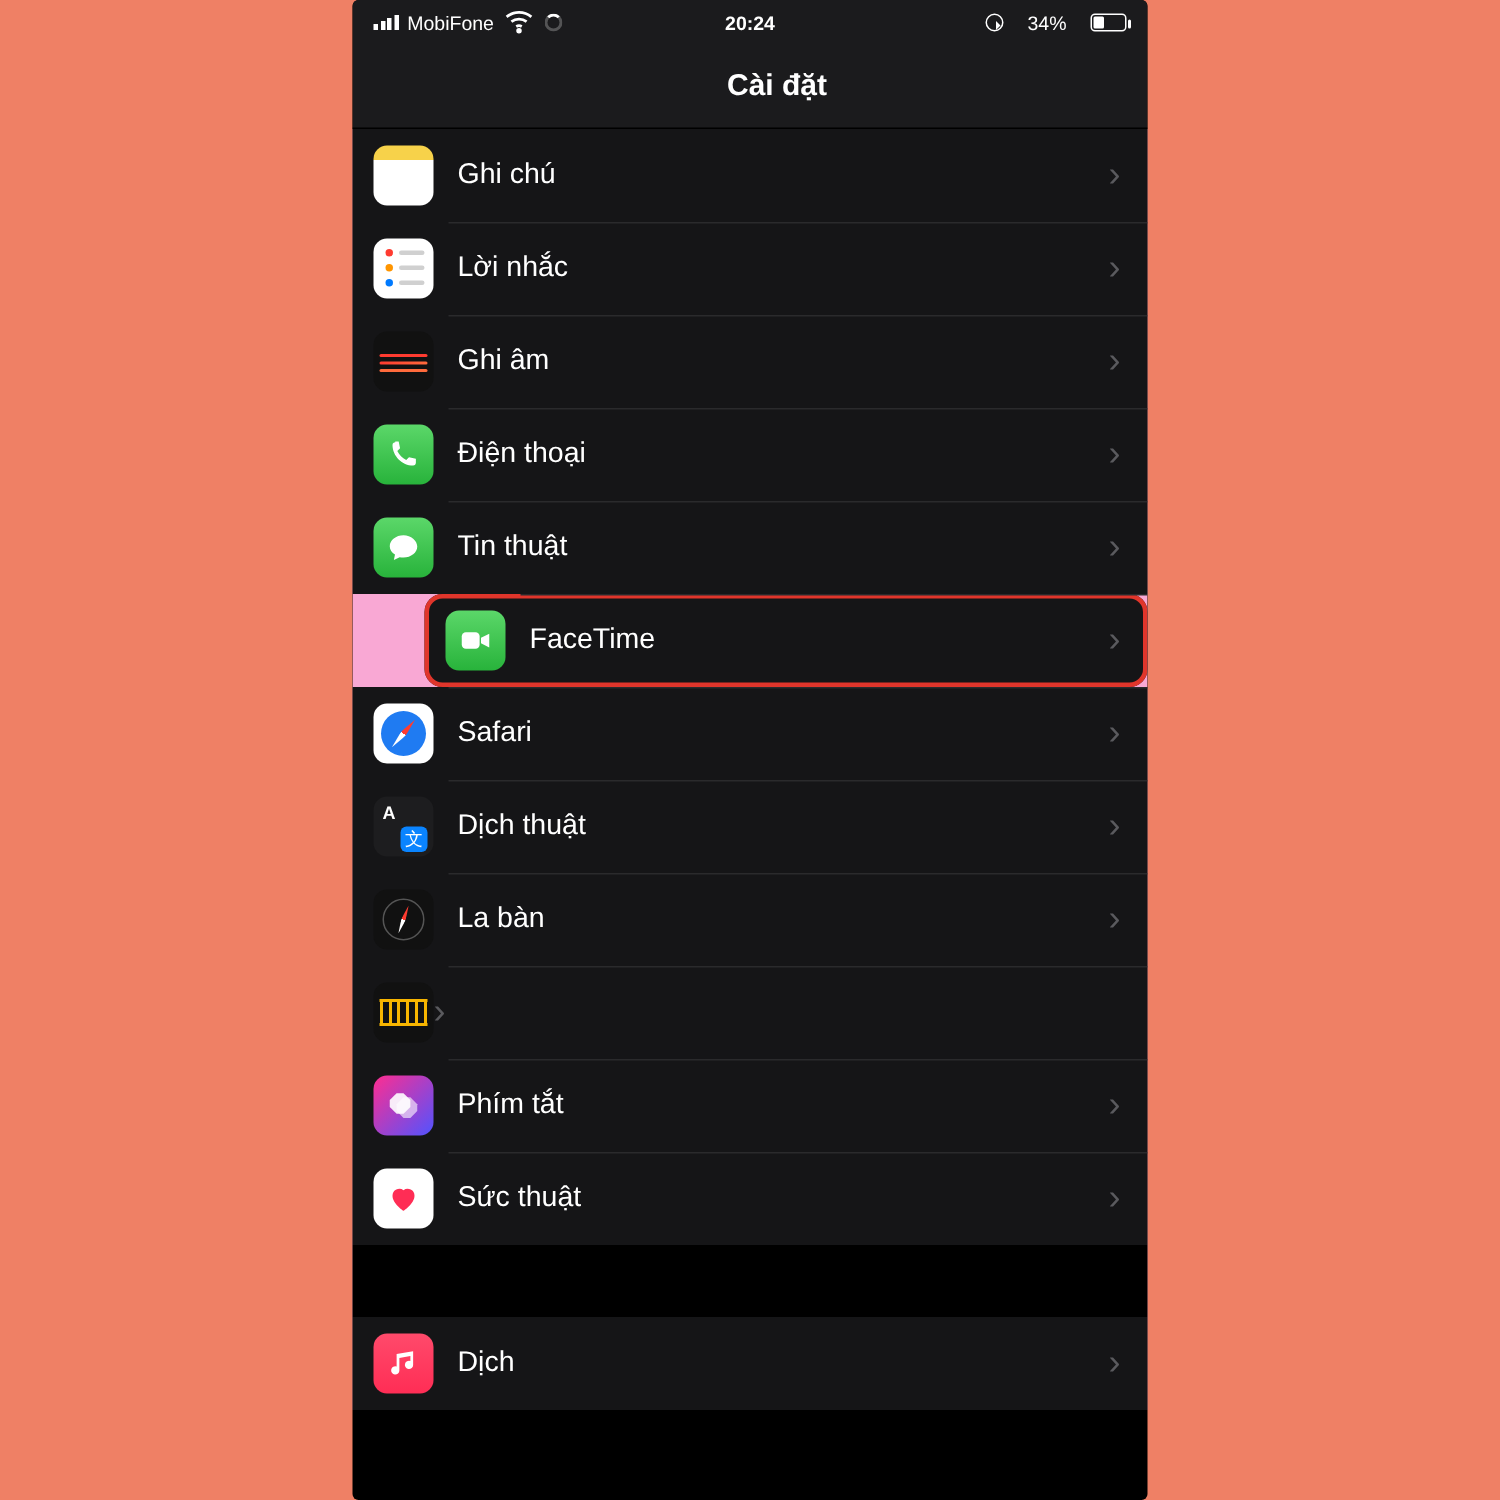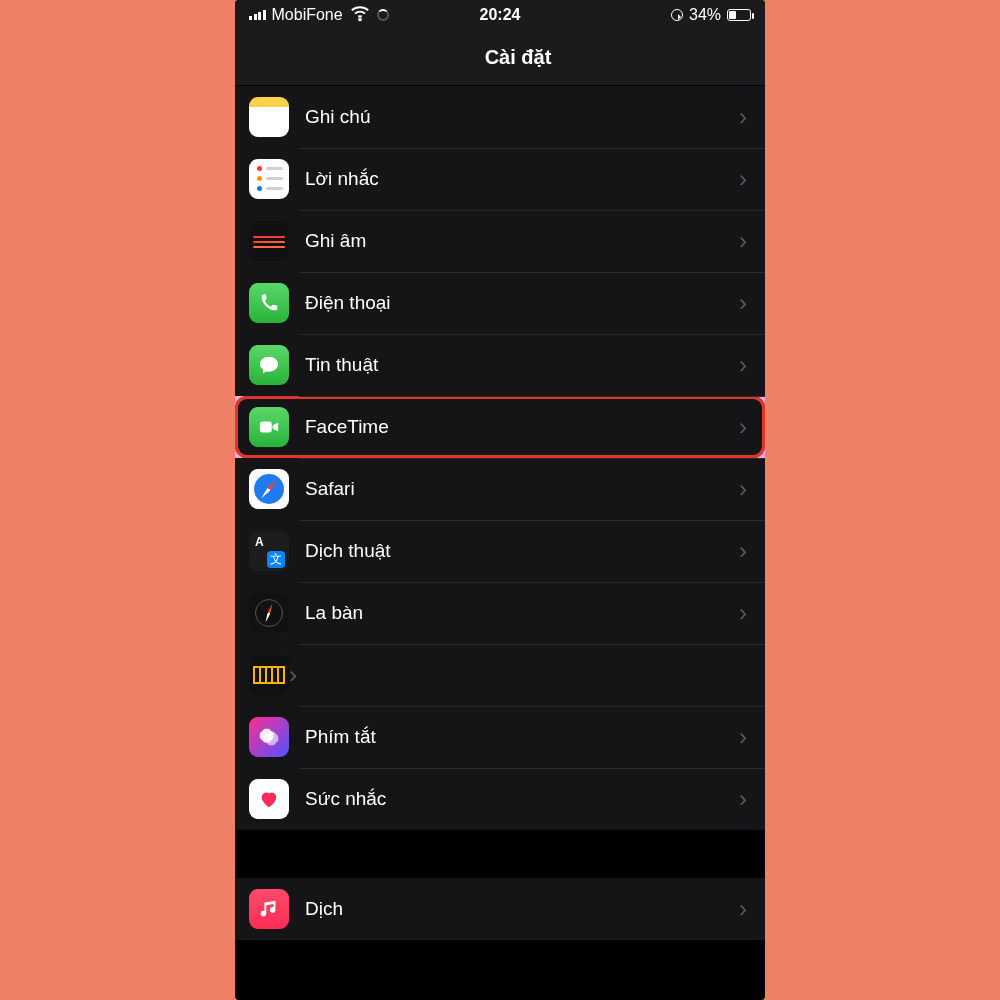--- a/index.html
+++ b/index.html
@@ -21,25 +21,25 @@
     overflow: hidden;
     position: relative;
   }
   .statusbar {
     height: 30px;
     background: #1b1b1d;
     color: #fff;
     display: flex;
     align-items: center;
     padding: 0 14px;
-    font-size: 16px;
+    font-size: 13px;
   }
   .status-left { display: flex; align-items: center; gap: 6px; flex: 1; }
   .status-center { flex: 0 0 auto; font-weight: 600; }
-  .status-right { flex: 1; display: flex; justify-content: flex-end; align-items: center; gap: 6px; }
+  .status-right { flex: 1; display: flex; justify-content: flex-end; align-items: center; gap: 16px; }
   .signal { display: flex; align-items: flex-end; gap: 1.5px; }
   .signal span { width: 3px; background: #fff; display: inline-block; }
   .signal span:nth-child(1){height:4px;} .signal span:nth-child(2){height:6px;}
   .signal span:nth-child(3){height:8px;} .signal span:nth-child(4){height:10px;}
   .spinner { width:12px;height:12px;border:2px solid rgba(255,255,255,.25);border-top-color:#fff;border-radius:50%; }
   .lock-rot { width:12px;height:12px;border:1.5px solid #fff;border-radius:50%;position:relative; }
   .lock-rot::after{content:"";position:absolute;right:-2px;top:4px;border:3px solid transparent;border-left-color:#fff;}
   .batt { width: 24px; height: 12px; border: 1px solid #fff; border-radius: 3px; position: relative; padding:1px;}
   .batt::after{content:"";position:absolute;right:-4px;top:3px;width:2px;height:6px;background:#fff;border-radius:1px;}
   .batt-fill{height:100%;width:34%;background:#fff;border-radius:1px;}
@@ -68,20 +68,21 @@
   .row + .row::before{
     content:"";
     position:absolute; left:64px; right:0; top:0;
     height:1px; background:#2a2a2c;
   }
   .row.highlight{
     outline: 3px solid #e0352b;
     outline-offset: -3px;
     border-radius: 12px;
     z-index: 2;
+    margin-left: 48px;
   }
   .app-icon{
     width:40px;height:40px;border-radius:9px;flex:0 0 40px;
     display:flex;align-items:center;justify-content:center;
     font-size:22px;color:#fff;position:relative;overflow:hidden;
   }
   .label{flex:1;padding-left:16px;color:#fff;font-size:19px;}
   .chev{color:#5a5a5e;font-size:24px;font-weight:300;}
   
   .ic-notes{background:linear-gradient(#f7d24a 0 25%,#fff 25%);}
@@ -231,21 +232,21 @@
       <div class="label">Phím tắt</div>
       <div class="chev">›</div>
     </div>
 
     <div class="row">
       <div class="app-icon ic-health">
         <svg class="glyph" viewBox="0 0 24 24" fill="#ff2d55">
             <path d="M12 21s-8-5.3-8-11a5 5 0 0 1 8-4 5 5 0 0 1 8 4c0 5.7-8 11-8 11z"></path>
           </svg>
       </div>
-      <div class="label">Sức nhắc</div>
+      <div class="label">Sức thuật</div>
       <div class="chev">›</div>
     </div>
 
     <div class="group-gap"></div>
 
     <div class="row">
       <div class="app-icon ic-music">
         <svg class="glyph" viewBox="0 0 24 24" fill="#fff">
             <path d="M9 17a3 3 0 1 1-2-2.8V5l12-2v10a3 3 0 1 1-2-2.8V6.5L9 8v9z"></path>
           </svg>

